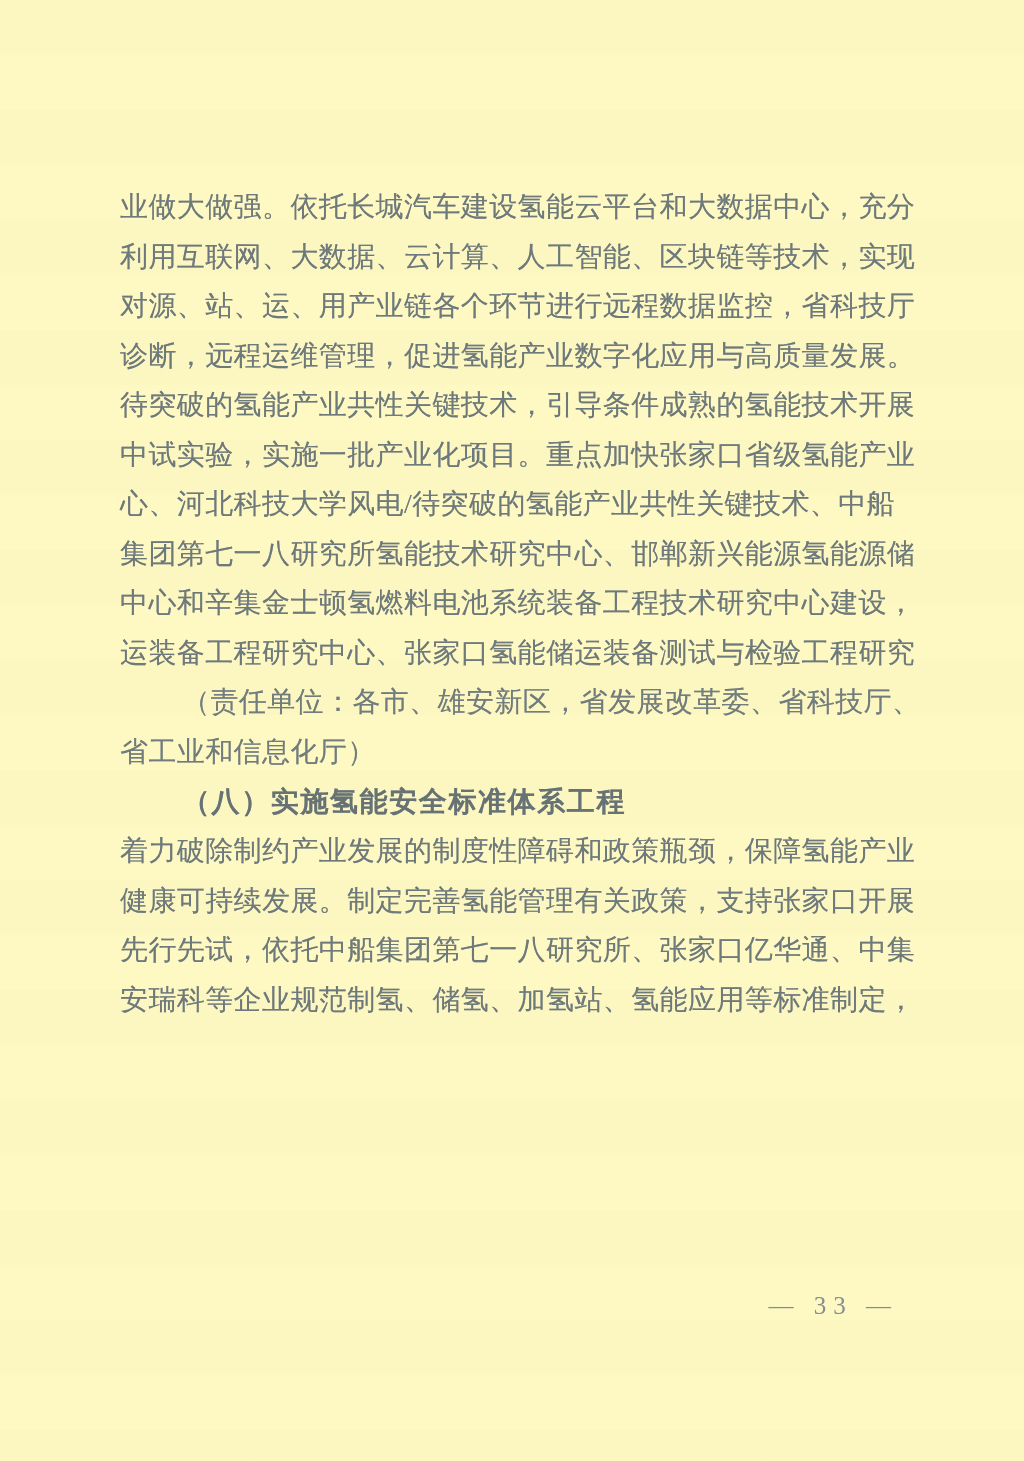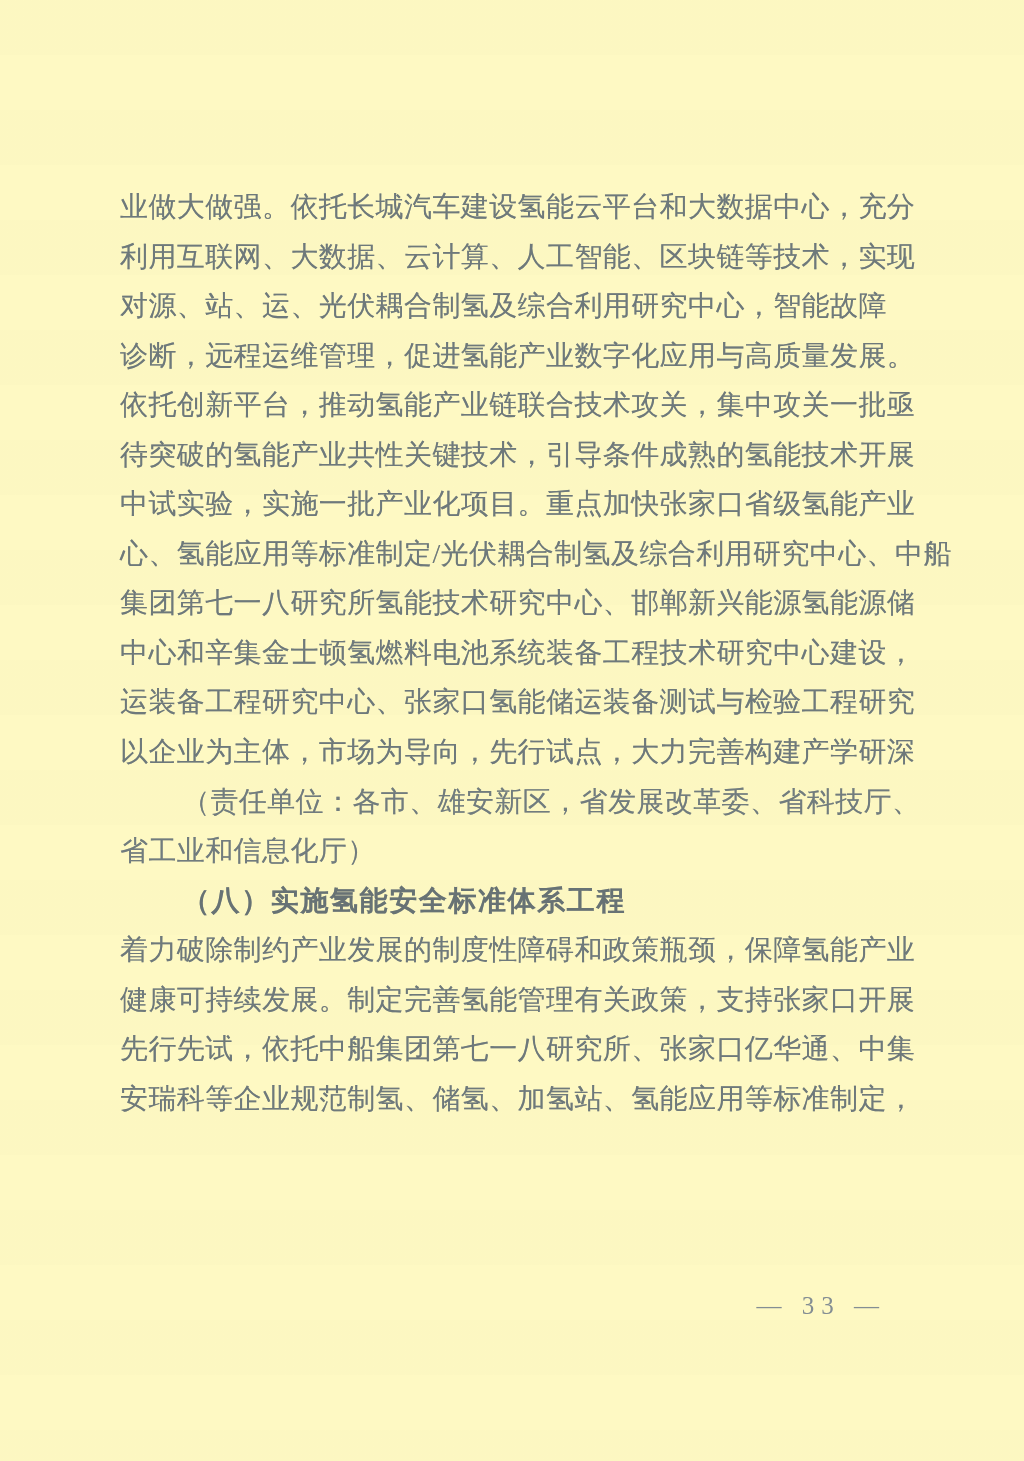--- a/index.html
+++ b/index.html
@@ -52,48 +52,46 @@
     letter-spacing: 1.6px;
     color: #677274;
     font-family: Liberation Serif, serif;
   }
   .line.indent {
     padding-left: 62px;
   }
   .page-footer {
     position: absolute;
     top: 1292px;
-    right: 138px;
+    right: 126px;
     text-align: right;
   }
   .page-number {
     font-size: 25px;
     letter-spacing: 7px;
     color: #848e93;
     font-family: "Liberation Serif", "DejaVu Serif", serif;
   }
 </style>
 </head>
 <body>
 
 <div class="page">
 
   <main class="doc-body" id="doc-lines">
       <div class="line body">业做大做强。依托长城汽车建设氢能云平台和大数据中心，充分</div>
       <div class="line body">利用互联网、大数据、云计算、人工智能、区块链等技术，实现</div>
-      <div class="line body">对源、站、运、光伏耦合制氢及综合利用研究中心，智能故障</div>
+      <div class="line body">对源、站、运、用产业链各个环节进行远程数据监控，省科技厅</div>
       <div class="line body">诊断，远程运维管理，促进氢能产业数字化应用与高质量发展。</div>
-      <div class="line body">依托创新平台，推动氢能产业链联合技术攻关，集中攻关一批亟</div>
       <div class="line body">待突破的氢能产业共性关键技术，引导条件成熟的氢能技术开展</div>
       <div class="line body">中试实验，实施一批产业化项目。重点加快张家口省级氢能产业</div>
-      <div class="line body">心、氢能应用等标准制定/光伏耦合制氢及综合利用研究中心、中船</div>
+      <div class="line body">心、河北科技大学风电/待突破的氢能产业共性关键技术、中船</div>
       <div class="line body">集团第七一八研究所氢能技术研究中心、邯郸新兴能源氢能源储</div>
       <div class="line body">中心和辛集金士顿氢燃料电池系统装备工程技术研究中心建设，</div>
       <div class="line body">运装备工程研究中心、张家口氢能储运装备测试与检验工程研究</div>
-      <div class="line body">以企业为主体，市场为导向，先行试点，大力完善构建产学研深</div>
       <div class="line responsibility indent">（责任单位：各市、雄安新区，省发展改革委、省科技厅、</div>
       <div class="line responsibility">省工业和信息化厅）</div>
       <div class="line heading indent">（八）实施氢能安全标准体系工程</div>
       <div class="line body">着力破除制约产业发展的制度性障碍和政策瓶颈，保障氢能产业</div>
       <div class="line body">健康可持续发展。制定完善氢能管理有关政策，支持张家口开展</div>
       <div class="line body">先行先试，依托中船集团第七一八研究所、张家口亿华通、中集</div>
       <div class="line body">安瑞科等企业规范制氢、储氢、加氢站、氢能应用等标准制定，</div>
     </main>
 
   <footer class="page-footer">

